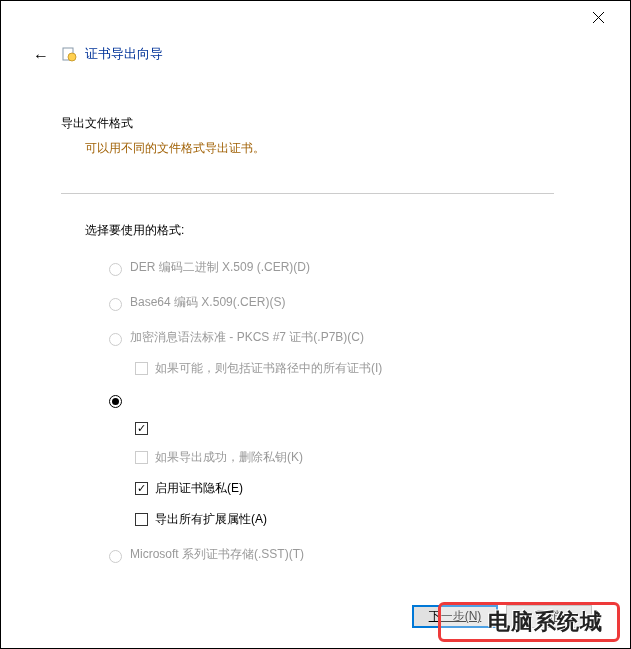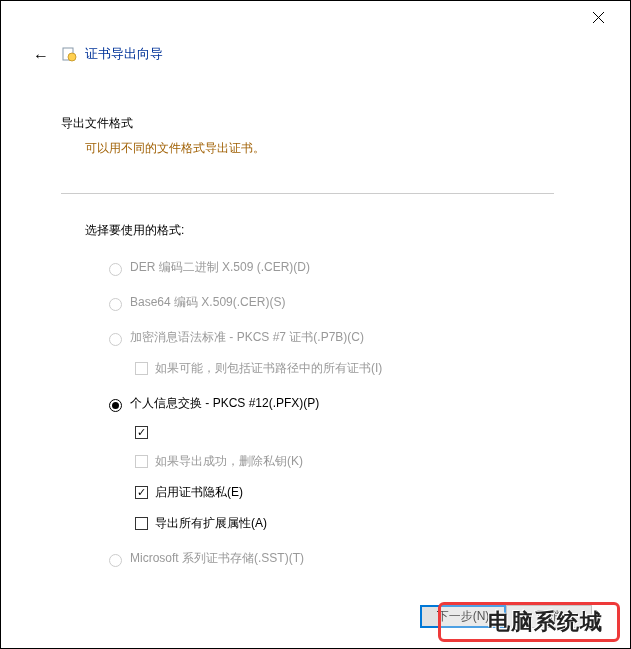--- a/index.html
+++ b/index.html
@@ -156,20 +156,22 @@
       line-height: 1;
     }
     .checkbox-label {
       color: #000;
     }
     .footer {
       position: absolute;
       bottom: 20px;
       right: 38px;
       display: flex;
+      gap: 8px;
+      text-decoration: underline;
     }
     .btn {
       min-width: 86px;
       height: 23px;
       border: 1px solid #adadad;
       background: #e1e1e1;
       font-size: 12px;
       cursor: pointer;
       font-family: inherit;
       padding: 0 14px;
@@ -250,21 +252,20 @@
         <div class="checkbox-item disabled">
           <span class="checkbox-box"></span>
           <span class="checkbox-label">如果可能，则包括证书路径中的所有证书(I)</span>
         </div>
       </div>
 
       <div class="radio-item">
         <span class="radio-circle selected">
             <span class="radio-dot"></span>
           </span>
-        <span class="radio-label">个人信息交换 - PKCS #12(.PFX)(P)</span>
       </div>
 
       <div class="checkbox-group">
         <div class="checkbox-item">
           <span class="checkbox-box checked"></span>
         </div>
         <div class="checkbox-item disabled">
           <span class="checkbox-box"></span>
           <span class="checkbox-label">如果导出成功，删除私钥(K)</span>
         </div>

